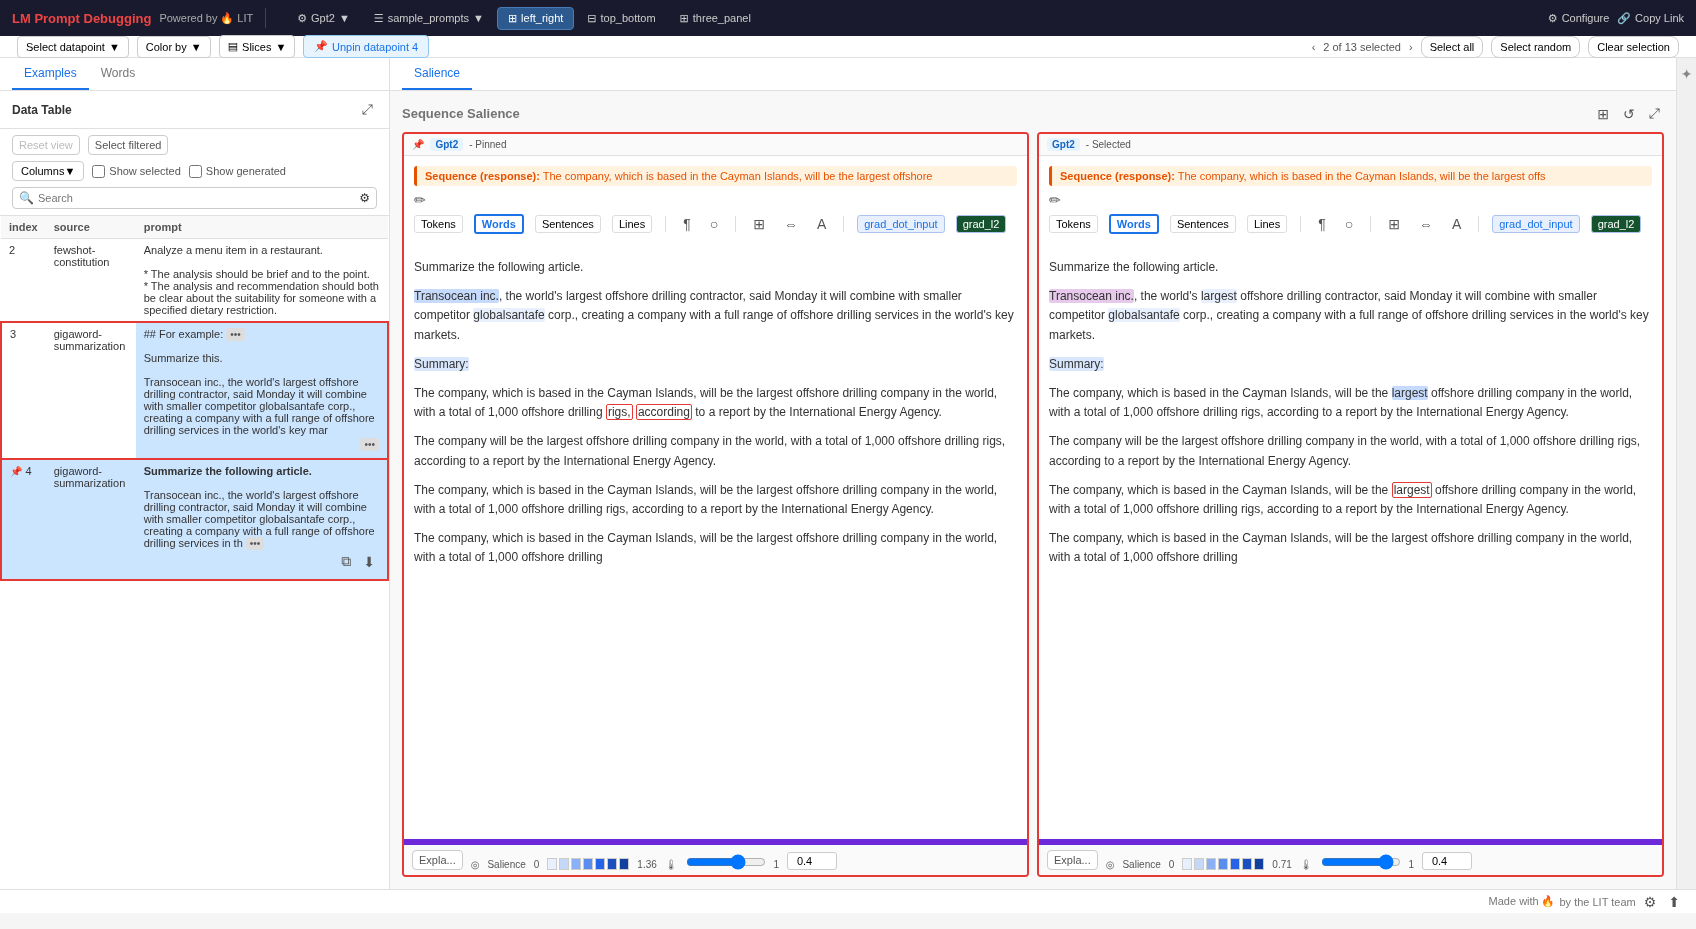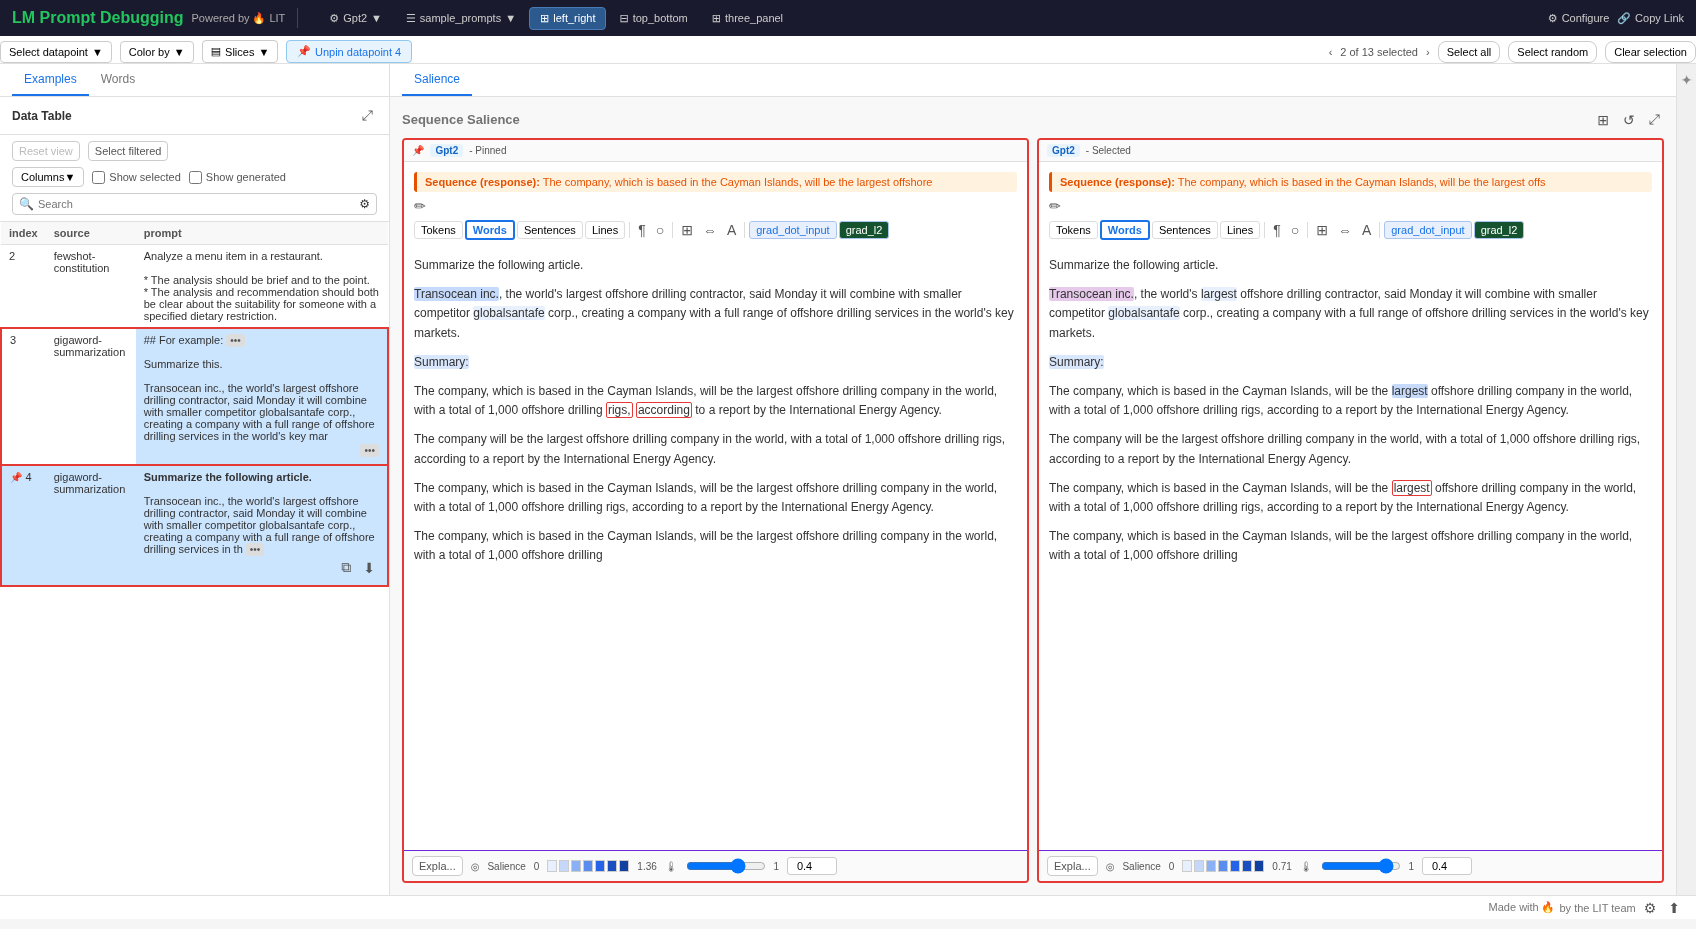--- a/index.html
+++ b/index.html
@@ -8,21 +8,21 @@
     
     .top-nav {
       background: #1a1a2e;
       color: #fff;
       height: 36px;
       display: flex;
       align-items: center;
       padding: 0 12px;
       gap: 8px;
     }
-    .top-nav-title { font-size: 16px; font-weight: 600; color: #22c55e; }
+    .top-nav-title { font-size: 13px; font-weight: 600; color: #ef4444; }
     .top-nav-powered { font-size: 11px; color: #aaa; display: flex; align-items: center; gap: 3px; }
     .top-nav-sep { width: 1px; height: 20px; background: #444; margin: 0 4px; }
     .top-nav-tabs { display: flex; gap: 2px; margin-left: 8px; }
     .top-nav-tab {
       padding: 4px 10px;
       border-radius: 4px;
       font-size: 11px;
       cursor: pointer;
       color: #ccc;
       background: transparent;
@@ -30,24 +30,24 @@
       display: flex; align-items: center; gap: 4px;
     }
     .top-nav-tab.active { background: #2d5a8e; color: #fff; border-color: #4a7ab5; }
     .top-nav-right { margin-left: auto; display: flex; gap: 8px; align-items: center; }
     .btn-configure { background: transparent; color: #ccc; border: none; font-size: 11px; cursor: pointer; display: flex; align-items: center; gap: 4px; }
     .btn-copy-link { background: transparent; color: #ccc; border: none; font-size: 11px; cursor: pointer; display: flex; align-items: center; gap: 4px; }
 
     
     .second-bar {
       background: #fff;
-      height: 28px;
-      display: flex;
-      align-items: flex-end;
-      padding: 0 0;
+      height: 22px;
+      display: flex;
+      align-items: center;
+      padding: 0 17px;
       gap: 8px;
       border-bottom: 1px solid #e0e0e0;
     }
     .btn-dropdown {
       background: #fff;
       border: 1px solid #ccc;
       border-radius: 4px;
       padding: 4px 8px;
       font-size: 11px;
       cursor: pointer;
@@ -248,22 +248,22 @@
       flex: 1;
       overflow-y: auto;
       padding: 10px;
     }
     .edit-icon { font-size: 14px; color: #555; cursor: pointer; margin-bottom: 6px; display: inline-block; }
 
     
     .token-bar {
       display: flex;
       flex-wrap: wrap;
-      gap: 2px;
-      margin-bottom: 16px;
+      gap: 11px;
+      margin-bottom: 24px;
       align-items: center;
     }
     .token-btn {
       padding: 2px 6px;
       border-radius: 3px;
       font-size: 11px;
       cursor: pointer;
       border: 1px solid #ddd;
       background: #fff;
     }
@@ -277,24 +277,24 @@
     .salience-text { font-size: 12px; line-height: 1.6; color: #333; }
     .salience-text p { margin-bottom: 10px; }
     .highlight-blue { background: rgba(66, 133, 244, 0.3); border-radius: 2px; }
     .highlight-purple { background: rgba(156, 39, 176, 0.25); border-radius: 2px; }
     .highlight-light { background: rgba(66, 133, 244, 0.12); border-radius: 2px; }
     .highlight-box { border: 1px solid #e53935; border-radius: 2px; padding: 0 1px; }
     .summary-span { background: rgba(66, 133, 244, 0.2); border-radius: 2px; }
 
     
     .salience-bottom {
-      border-top: 1px solid #6d28d9;
+      border-top: 6px solid #6d28d9;
       padding: 5px 8px;
       display: flex;
-      align-items: center;
+      align-items: flex-end;
       gap: 8px;
       font-size: 10px;
       color: #555;
       background: #fafafa;
     }
     .salience-range { width: 80px; }
     .salience-num { width: 50px; border: 1px solid #ccc; border-radius: 3px; padding: 2px 4px; font-size: 11px; text-align: center; }
 
     
     .footer {

